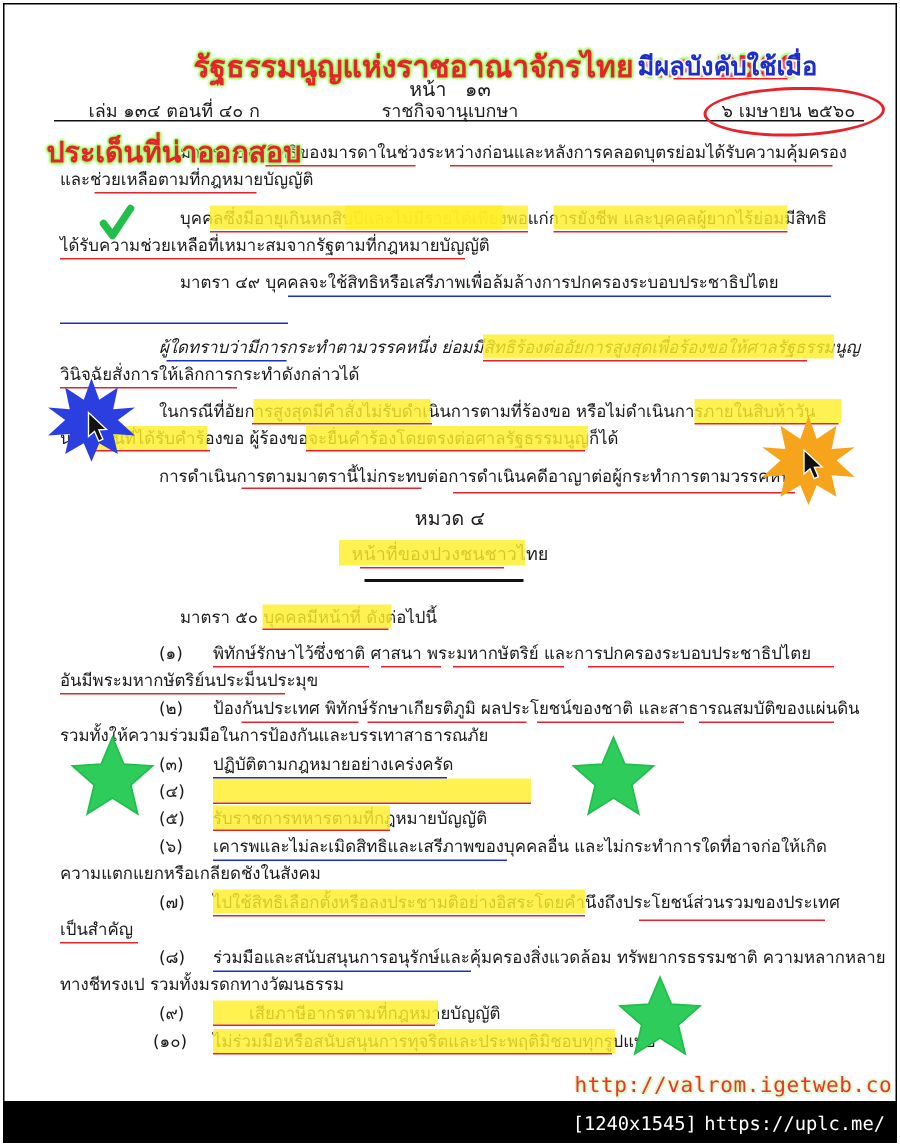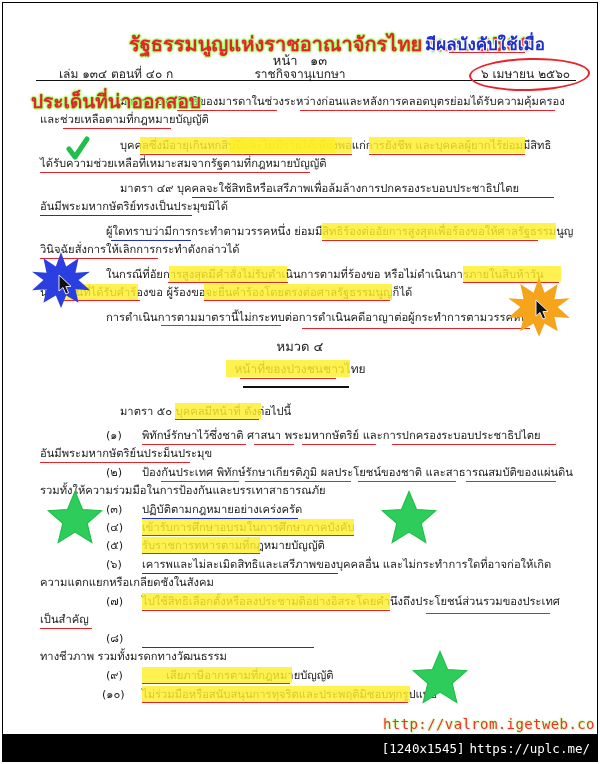--- a/index.html
+++ b/index.html
@@ -74,22 +74,21 @@
     <div class="doc ctr" style="left:0;top:62px;width:588px;font-size:12px;">ราชกิจจานุเบกษา</div>
     <div class="doc" style="left:475px;top:62px;font-size:12px;">๖   เมษายน   ๒๕๖๐</div>
 
     <div id="rule"></div>
 
     <div class="doc" style="left:114px;top:90px;">มาตรา     ๔๘     สิทธิของมารดาในช่วงระหว่างก่อนและหลังการคลอดบุตรย่อมได้รับความคุ้มครอง</div>
     <div class="doc" style="left:34px;top:108px;">และช่วยเหลือตามที่กฎหมายบัญญัติ</div>
     <div class="doc" style="left:114px;top:134px;">บุคคลซึ่งมีอายุเกินหกสิบปีและไม่มีรายได้เพียงพอแก่การยังชีพ  และบุคคลผู้ยากไร้ย่อมมีสิทธิ</div>
     <div class="doc" style="left:34px;top:152px;">ได้รับความช่วยเหลือที่เหมาะสมจากรัฐตามที่กฎหมายบัญญัติ</div>
     <div class="doc" style="left:114px;top:177px;">มาตรา     ๔๙     บุคคลจะใช้สิทธิหรือเสรีภาพเพื่อล้มล้างการปกครองระบอบประชาธิปไตย</div>
-    <div class="doc" style="left:34px;top:195px;">อันมีพระมหากษัตริย์ทรงเป็นประมุขมิได้</div>
-    <div class="doc" style="left:100px;top:220px;">ผู้ใดทราบว่ามีการกระทำตามวรรคหนึ่ง ย่อมมีสิทธิร้องต่ออัยการสูงสุดเพื่อร้องขอให้ศาลรัฐธรรมนูญ</div>
+    <div class="doc" style="left:100px;top:220px;font-style:italic;">ผู้ใดทราบว่ามีการกระทำตามวรรคหนึ่ง ย่อมมีสิทธิร้องต่ออัยการสูงสุดเพื่อร้องขอให้ศาลรัฐธรรมนูญ</div>
     <div class="doc" style="left:34px;top:238px;">วินิจฉัยสั่งการให้เลิกการกระทำดังกล่าวได้</div>
     <div class="doc" style="left:100px;top:263px;">ในกรณีที่อัยการสูงสุดมีคำสั่งไม่รับดำเนินการตามที่ร้องขอ  หรือไม่ดำเนินการภายในสิบห้าวัน</div>
     <div class="doc" style="left:34px;top:281px;">นับแต่วันที่ได้รับคำร้องขอ  ผู้ร้องขอจะยื่นคำร้องโดยตรงต่อศาลรัฐธรรมนูญก็ได้</div>
     <div class="doc" style="left:100px;top:306px;">การดำเนินการตามมาตรานี้ไม่กระทบต่อการดำเนินคดีอาญาต่อผู้กระทำการตามวรรคหนึ่ง</div>
 
     <div class="doc ctr" style="left:0;top:334px;width:588px;font-size:13px;">หมวด  ๔</div>
     <div class="doc ctr" style="left:0;top:357px;width:588px;font-size:12px;">หน้าที่ของปวงชนชาวไทย</div>
     <div class="stroke s-blk" style="left:237px;top:380px;width:106px;border-top-width:2px;"></div>
 
     <div class="doc" style="left:114px;top:400px;">มาตรา     ๕๐     บุคคลมีหน้าที่ ดังต่อไปนี้</div>
@@ -99,35 +98,35 @@
     <div class="doc" style="left:34px;top:442px;">อันมีพระมหากษัตริย์นประม็นประมุข</div>
 
     <div class="doc" style="left:100px;top:461px;">(๒)</div>
     <div class="doc" style="left:136px;top:461px;">ป้องกันประเทศ  พิทักษ์รักษาเกียรติภูมิ ผลประโยชน์ของชาติ  และสาธารณสมบัติของแผ่นดิน</div>
     <div class="doc" style="left:34px;top:479px;">รวมทั้งให้ความร่วมมือในการป้องกันและบรรเทาสาธารณภัย</div>
 
     <div class="doc" style="left:100px;top:498px;">(๓)</div>
     <div class="doc" style="left:136px;top:498px;">ปฏิบัติตามกฎหมายอย่างเคร่งครัด</div>
 
     <div class="doc" style="left:100px;top:516px;">(๔)</div>
-    <div class="doc" style="left:136px;top:516px;">เข้ารับการศึกษาอบรมในการศึกษาภาคบังคับ</div>
 
     <div class="doc" style="left:100px;top:534px;">(๕)</div>
     <div class="doc" style="left:136px;top:534px;">รับราชการทหารตามที่กฎหมายบัญญัติ</div>
 
     <div class="doc" style="left:100px;top:553px;">(๖)</div>
     <div class="doc" style="left:136px;top:553px;">เคารพและไม่ละเมิดสิทธิและเสรีภาพของบุคคลอื่น  และไม่กระทำการใดที่อาจก่อให้เกิด</div>
     <div class="doc" style="left:34px;top:571px;">ความแตกแยกหรือเกลียดชังในสังคม</div>
 
     <div class="doc" style="left:100px;top:590px;">(๗)</div>
     <div class="doc" style="left:136px;top:590px;">ไปใช้สิทธิเลือกตั้งหรือลงประชามติอย่างอิสระโดยคำนึงถึงประโยชน์ส่วนรวมของประเทศ</div>
     <div class="doc" style="left:34px;top:608px;text-align:right;">เป็นสำคัญ</div>
 
     <div class="doc" style="left:100px;top:627px;">(๘)</div>
-    <div class="doc" style="left:34px;top:645px;">ทางชีวภาพ  รวมทั้งมรดกทางวัฒนธรรม</div>
+    <div class="doc" style="left:136px;top:627px;">ร่วมมือและสนับสนุนการอนุรักษ์และคุ้มครองสิ่งแวดล้อม ทรัพยากรธรรมชาติ ความหลากหลาย</div>
+    <div class="doc" style="left:34px;top:645px;">ทางชีทรงเป  รวมทั้งมรดกทางวัฒนธรรม</div>
 
     <div class="doc" style="left:100px;top:664px;">(๙)</div>
     <div class="doc" style="left:136px;top:664px;padding-left:24px;">เสียภาษีอากรตามที่กฎหมายบัญญัติ</div>
 
     <div class="doc" style="left:96px;top:683px;">(๑๐)</div>
     <div class="doc" style="left:136px;top:683px;">ไม่ร่วมมือหรือสนับสนุนการทุจริตและประพฤติมิชอบทุกรูปแบบ</div>
 
     <div class="mark" style="left:134px;top:131px;width:195px;height:16px;"></div>
     <div class="mark" style="left:224px;top:131px;width:122px;height:16px;"></div>
     <div class="mark" style="left:363px;top:131px;width:156px;height:16px;"></div>

